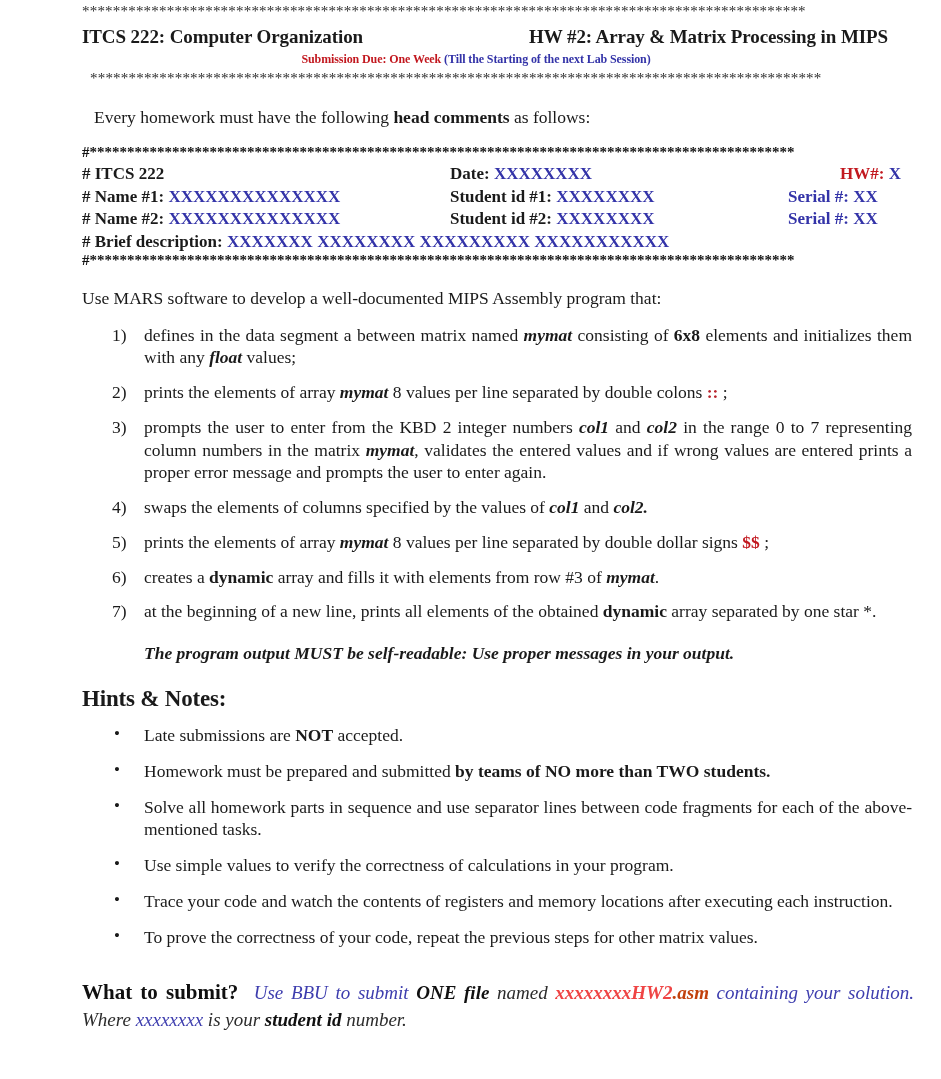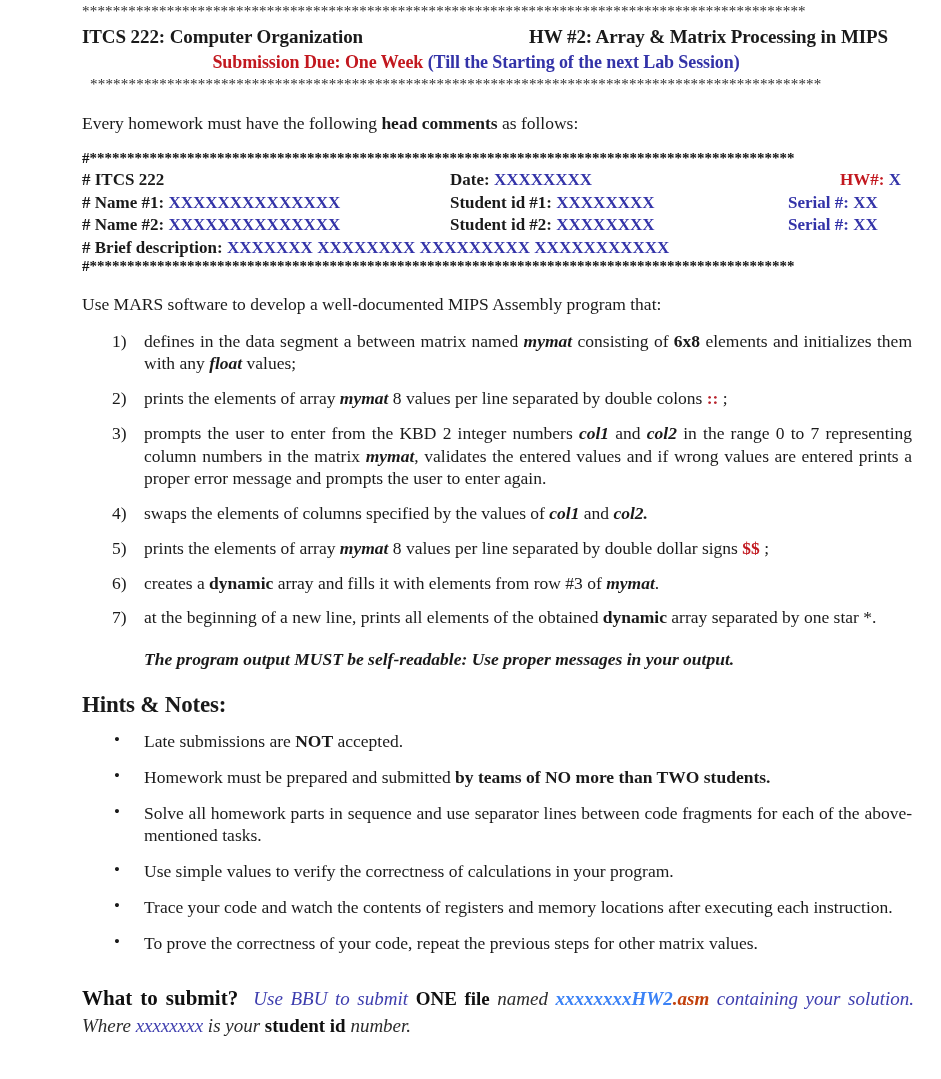--- a/index.html
+++ b/index.html
@@ -61,36 +61,36 @@
     font-size: 19px;
     margin-top: 5px;
     letter-spacing: -0.1px;
   }
   .title-left { white-space: nowrap; }
   .title-right { white-space: nowrap; padding-right: 26px; }
 
   .due-row {
     text-align: center;
     font-weight: 700;
-    font-size: 18px;
+    font-size: 12px;
     margin-top: 4px;
     padding-right: 44px;
     letter-spacing: -0.1px;
   }
   .red { color: #c2181f; }
   .blue { color: #3333a8; }
   .darkred { color: #b8232c; }
 
   
   .para {
     font-size: 17.5px;
     line-height: 1.28;
     margin-top: 16px;
   }
-  .para.intro { margin-top: 18px; }
+  .para.intro { margin-top: 18px; margin-left: 12px; }
 
   
   .headblock {
     margin-top: 17px;
     font-size: 17px;
   }
   .hc-row {
     display: flex;
     font-weight: 700;
     font-size: 17px;
@@ -183,24 +183,25 @@
   .submit .blue-it {
     color: #3d3dae;
     font-style: italic;
   }
   .submit .gray-it {
     color: #2c2c2c;
     font-style: italic;
   }
   .submit .bold-it {
     font-weight: 700;
+    font-style: italic;
     color: #101010;
   }
   .submit .file-blue {
-    color: #3b82f6;
+    color: #ef4444;
     font-weight: 700;
     font-style: italic;
   }
   .submit .file-red {
     color: #c2410c;
     font-weight: 700;
     font-style: italic;
   }
 </style>
 </head>

